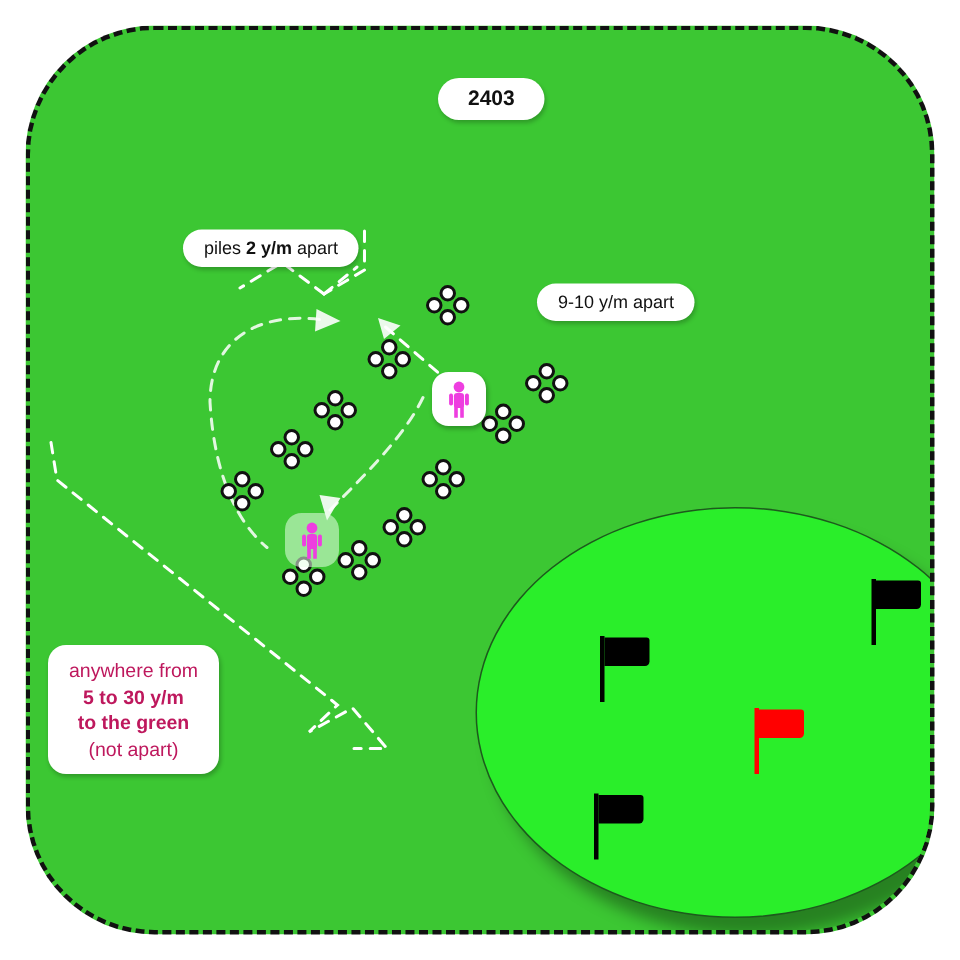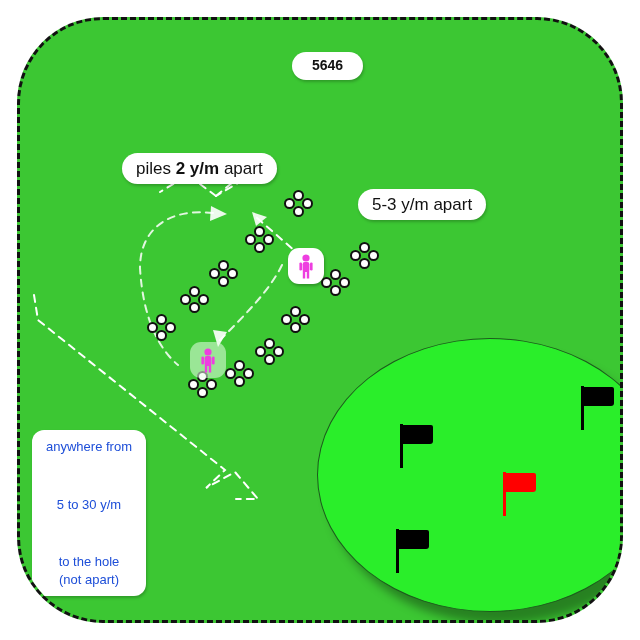--- a/index.html
+++ b/index.html
@@ -49,34 +49,34 @@
 
   
   .person{position:absolute;width:36px;height:36px;border-radius:11px;
           background:#ffffff;box-shadow:1px 2px 3px rgba(0,0,0,.25);}
   .person.ghost{background:rgba(232,255,232,.55);box-shadow:none;}
   .person svg{position:absolute;left:9px;top:6px;}
 
   
   .pill{
     position:absolute;background:#ffffff;border-radius:40px;
-    color:#111111;font-size:17px;line-height:1.25;
+    color:#111111;font-size:12px;line-height:1.25;
     padding:5px 14px;white-space:nowrap;text-align:center;
     box-shadow:1px 2px 3px rgba(0,0,0,.22);
   }
   .pill.title{font-size:14px;font-weight:bold;padding:5px 20px;}
   .pill b{font-weight:bold;}
 
   .boxnote{
     position:absolute;background:#ffffff;border-radius:12px;
-    color:#1d4ed8;font-size:13px;line-height:1.35;
+    color:#be185d;font-size:13px;line-height:1.35;
     padding:8px 14px;text-align:center;
     box-shadow:1px 2px 3px rgba(0,0,0,.22);
   }
-  .boxnote .b{font-weight:normal;margin-top:40px;}
+  .boxnote .b{font-weight:bold;}
 
   svg.overlay{position:absolute;left:0;top:0;width:606px;height:606px;
               pointer-events:none;}
 </style>
 </head>
 <body>
 
 <div id="stage">
 
   <div id="field">
@@ -205,33 +205,33 @@
         <circle cx="9" cy="4" r="3.6" fill="#ee3ee0"></circle>
         <rect x="5.6" y="8" width="6.8" height="10" rx="2.2" fill="#ee3ee0"></rect>
         <rect x="2.4" y="8.4" width="2.6" height="8" rx="1.2" fill="#ee3ee0"></rect>
         <rect x="13" y="8.4" width="2.6" height="8" rx="1.2" fill="#ee3ee0"></rect>
         <rect x="5.8" y="16.5" width="2.4" height="8" fill="#ee3ee0"></rect>
         <rect x="9.8" y="16.5" width="2.4" height="8" fill="#ee3ee0"></rect>
       </svg>
     </div>
 
     <div class="pill title" style="left:272px;top:32px;">
-      <span>5646</span>
+      <span>2403</span>
     </div>
 
     <div class="pill" style="left:102px;top:133px;">
       <span>piles </span><b>2 y/m</b><span> apart</span>
     </div>
 
     <div class="pill" style="left:338px;top:169px;">
-      <span>5-3 y/m apart</span>
+      <span>9-10 y/m apart</span>
     </div>
 
     <div class="boxnote" style="left:12px;top:410px;">
       <div>anywhere from</div>
       <div class="b">5 to 30 y/m</div>
-      <div class="b">to the hole</div>
+      <div class="b">to the green</div>
       <div>(not apart)</div>
     </div>
 
 
   </div>
 </div>
 
 </body></html>

